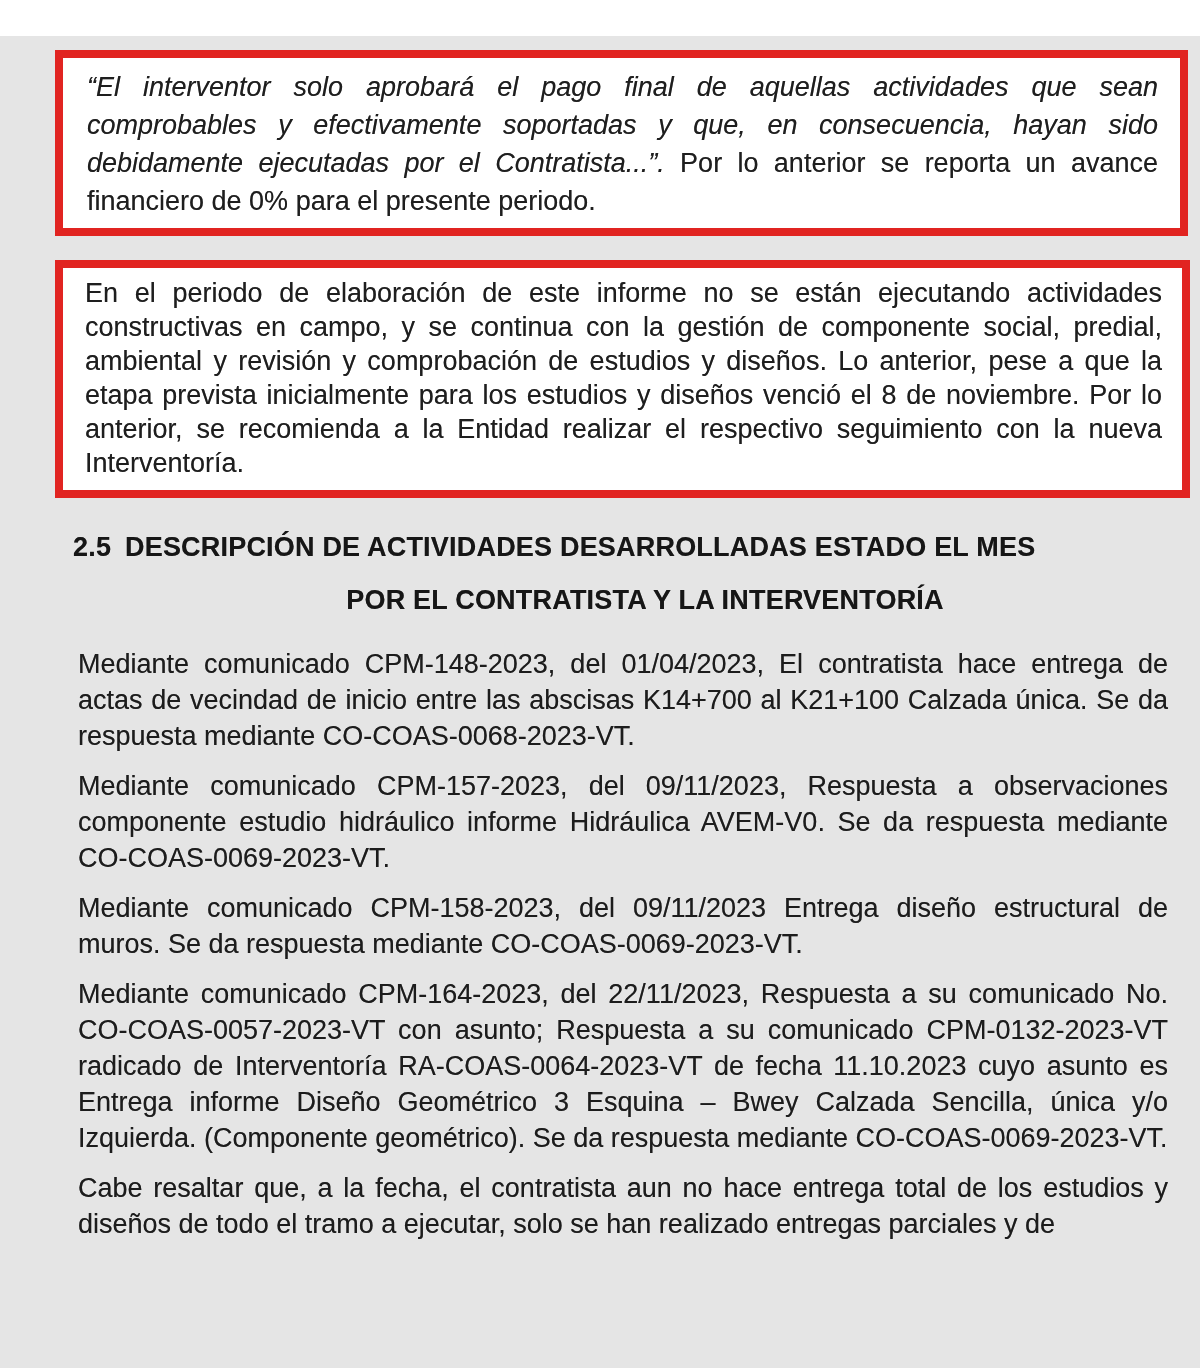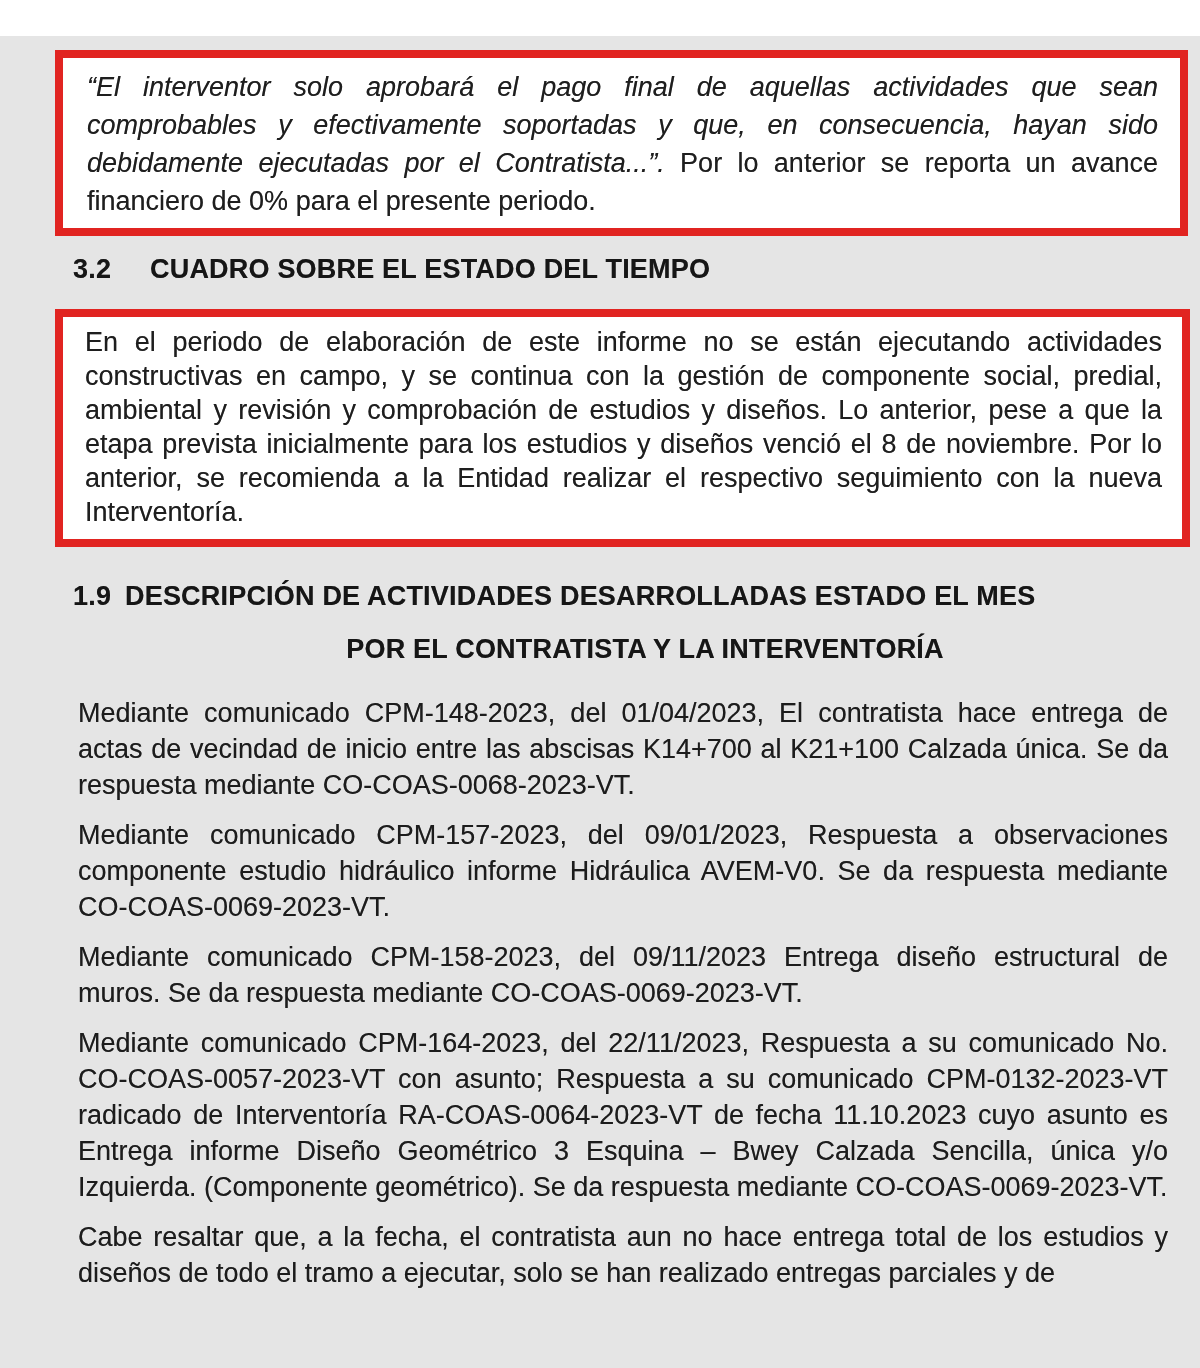--- a/index.html
+++ b/index.html
@@ -63,37 +63,33 @@
 </style>
 </head>
 <body>
 
 <div class="page">
 
   <div id="financial-box" class="red-box">
     <p><span class="quote-italic">“El interventor solo aprobará el pago final de aquellas actividades que sean comprobables y efectivamente soportadas y que, en consecuencia, hayan sido debidamente ejecutadas por el Contratista...”.</span><span> Por lo anterior se reporta un avance financiero de 0% para el presente periodo.</span></p>
   </div>
 
-  <div id="heading-32" class="section-heading">
-    <span class="sec-num">3.2</span>
-    <span>CUADRO SOBRE EL ESTADO DEL TIEMPO</span>
-  </div>
 
   <div id="schedule-box" class="red-box">
     <p>En el periodo de elaboración de este informe no se están ejecutando actividades constructivas en campo, y se continua con la gestión de componente social, predial, ambiental y revisión y comprobación de estudios y diseños. Lo anterior, pese a que la etapa prevista inicialmente para los estudios y diseños venció el 8 de noviembre. Por lo anterior, se recomienda a la Entidad realizar el respectivo seguimiento con la nueva Interventoría.</p>
   </div>
 
   <div id="heading-33" class="section-heading">
-    <span class="sec-num">1.9</span>
+    <span class="sec-num">2.5</span>
     <span class="h33-lines">
       <span class="h33-line1">DESCRIPCIÓN DE ACTIVIDADES DESARROLLADAS ESTADO EL MES</span>
       <span class="h33-line2">POR EL CONTRATISTA Y LA INTERVENTORÍA</span>
     </span>
   </div>
 
   <p class="body-paragraph first">Mediante comunicado CPM-148-2023, del 01/04/2023, El contratista hace entrega de actas de vecindad de inicio entre las abscisas K14+700 al K21+100 Calzada única.  Se da respuesta mediante CO-COAS-0068-2023-VT.</p>
-  <p class="body-paragraph">Mediante comunicado CPM-157-2023, del 09/01/2023, Respuesta a observaciones componente estudio hidráulico informe Hidráulica AVEM-V0. Se da respuesta mediante CO-COAS-0069-2023-VT.</p>
+  <p class="body-paragraph">Mediante comunicado CPM-157-2023, del 09/11/2023, Respuesta a observaciones componente estudio hidráulico informe Hidráulica AVEM-V0. Se da respuesta mediante CO-COAS-0069-2023-VT.</p>
   <p class="body-paragraph">Mediante comunicado CPM-158-2023, del 09/11/2023 Entrega diseño estructural de muros. Se da respuesta mediante CO-COAS-0069-2023-VT.</p>
   <p class="body-paragraph">Mediante comunicado CPM-164-2023, del 22/11/2023, Respuesta a su comunicado No. CO-COAS-0057-2023-VT con asunto; Respuesta a su comunicado CPM-0132-2023-VT radicado de Interventoría RA-COAS-0064-2023-VT de fecha 11.10.2023 cuyo asunto es Entrega informe Diseño Geométrico 3 Esquina – Bwey Calzada Sencilla, única y/o Izquierda. (Componente geométrico). Se da respuesta mediante CO-COAS-0069-2023-VT.</p>
 
   <p class="body-paragraph">Cabe resaltar que, a la fecha, el contratista aun no hace entrega total de los estudios y diseños de todo el tramo a ejecutar, solo se han realizado entregas parciales y de</p>
 
 </div>
 
 </body></html>

